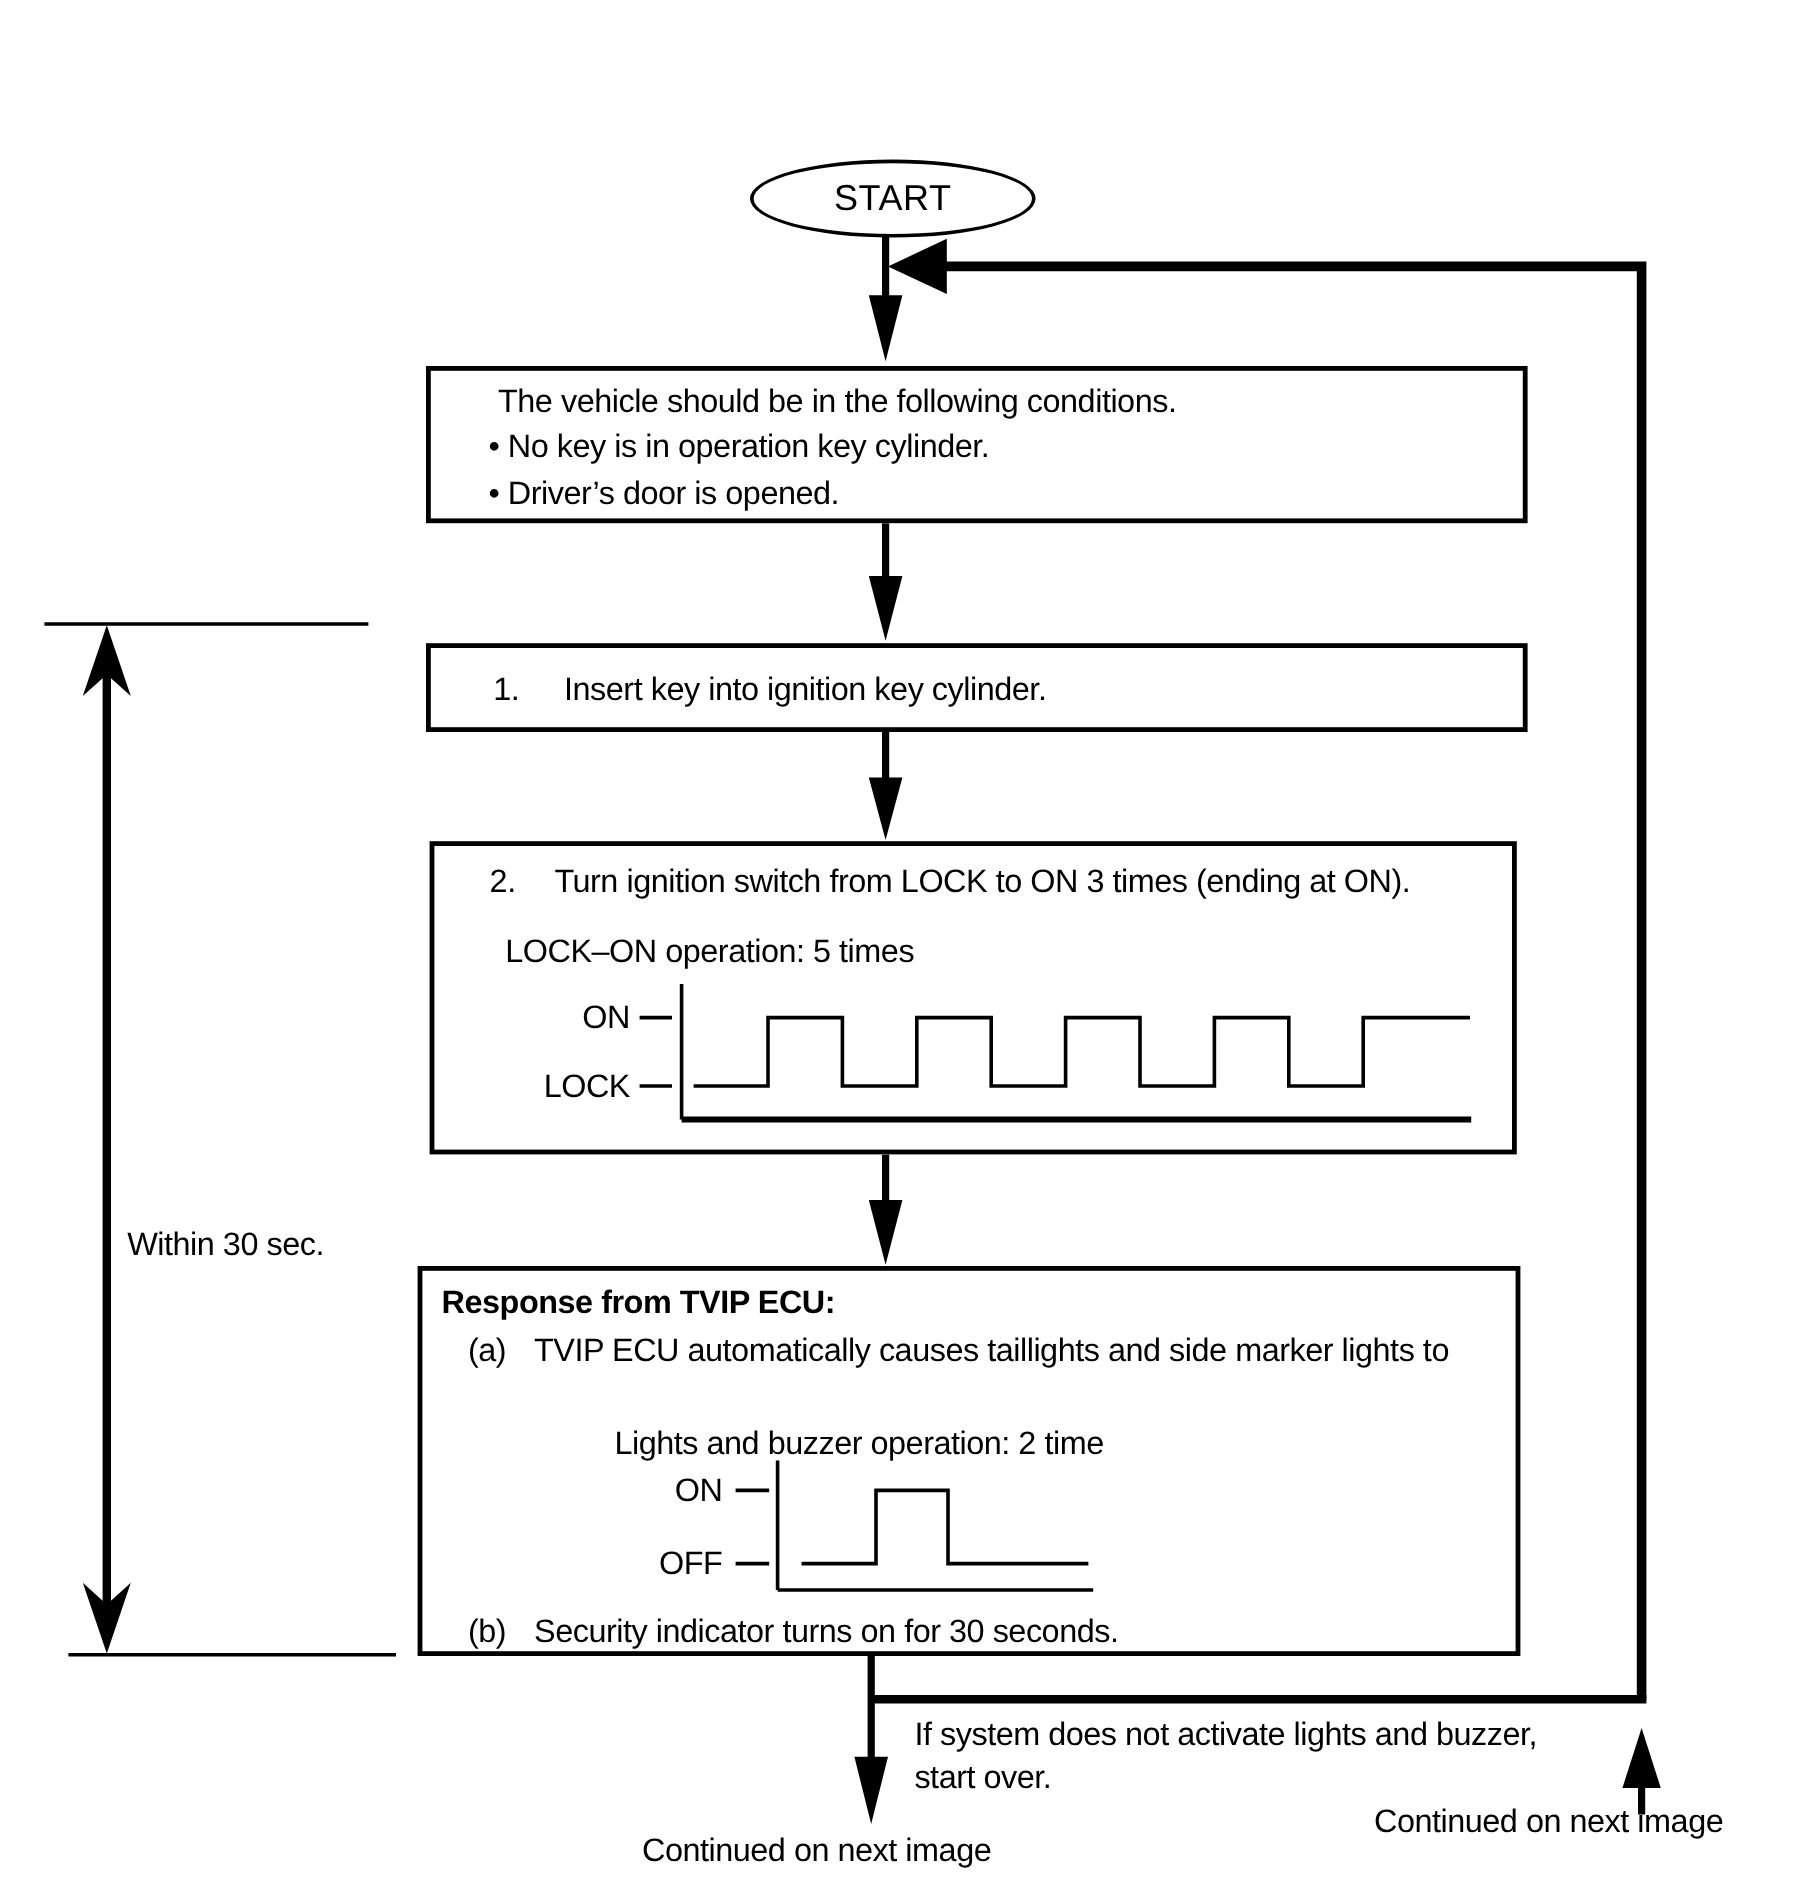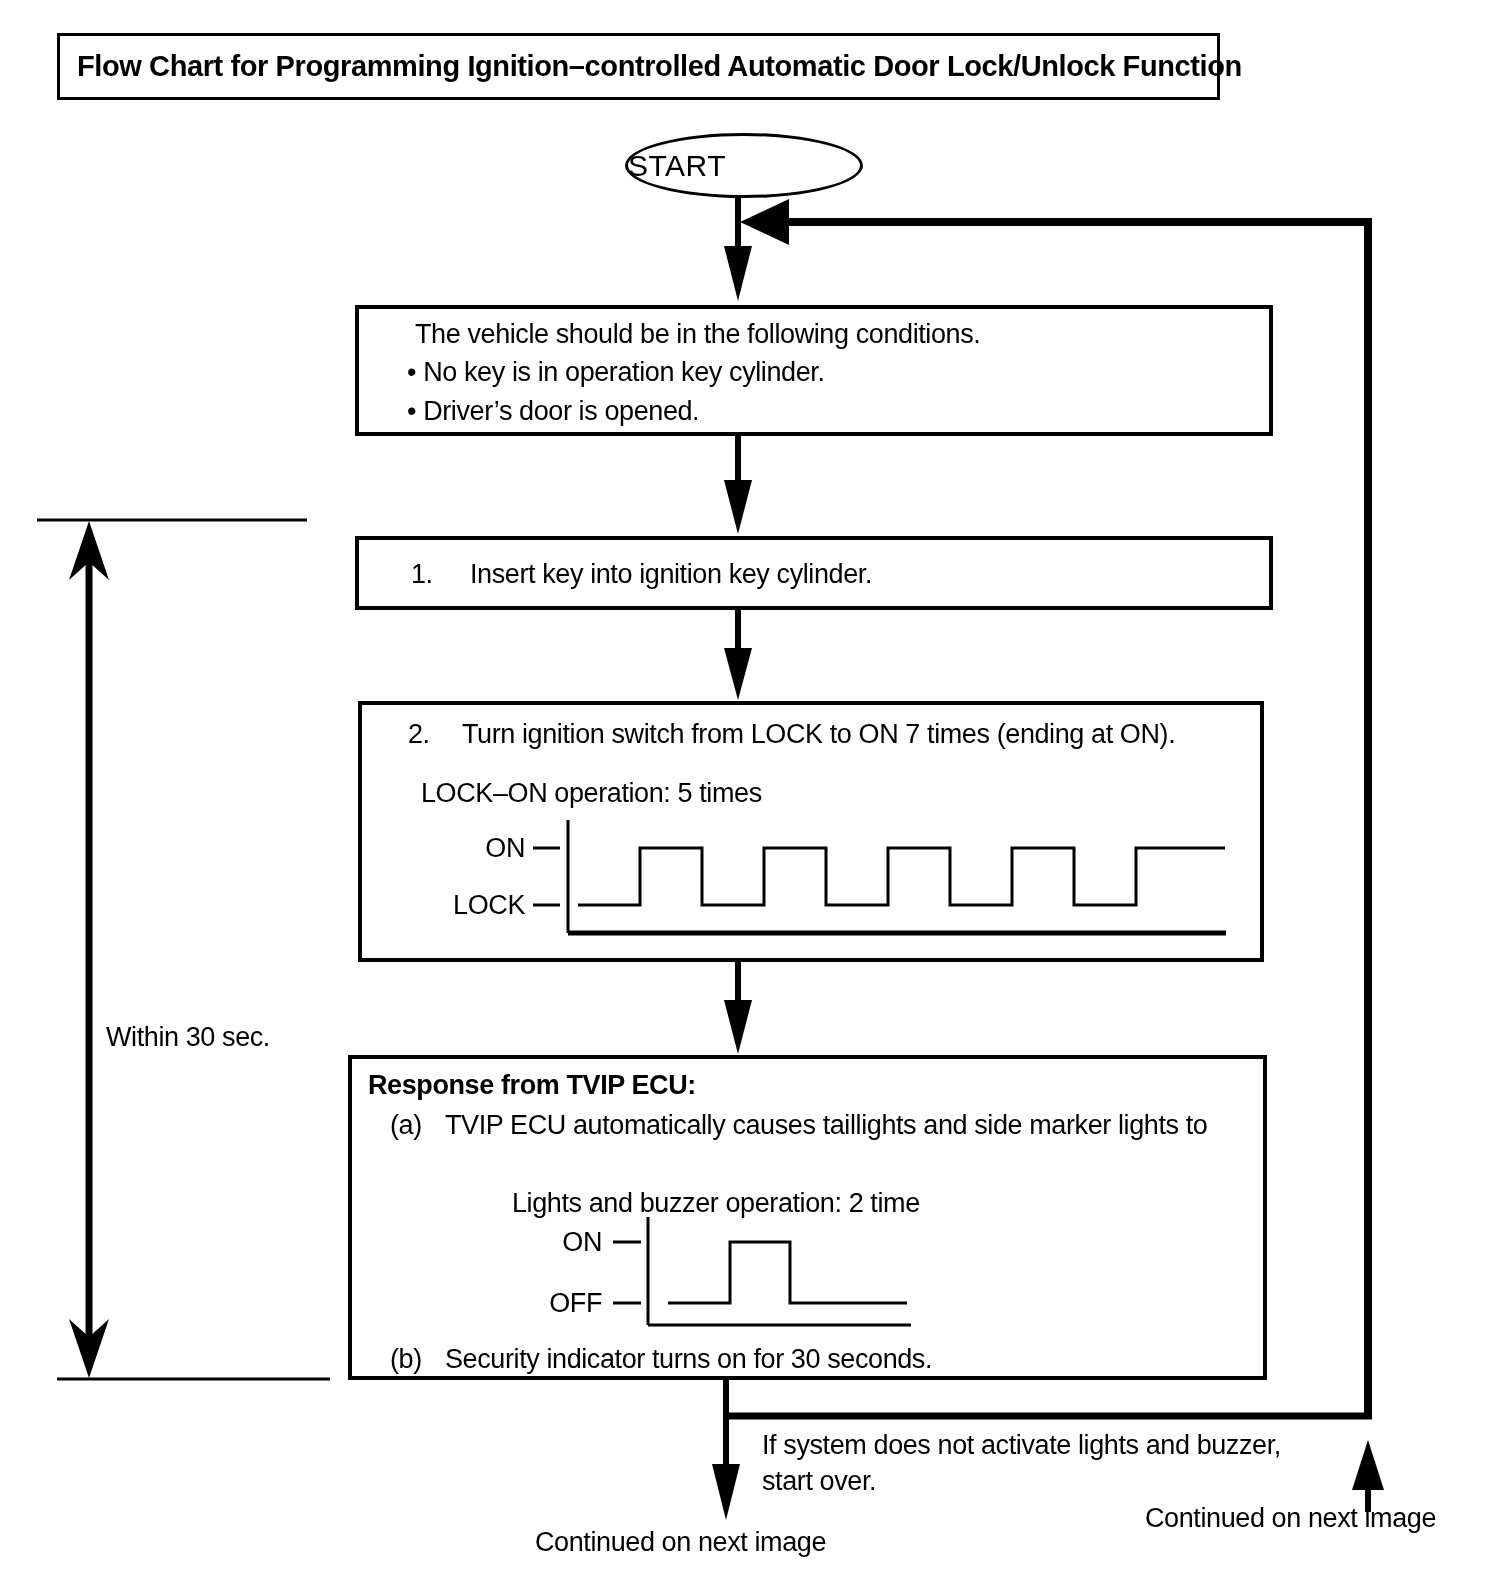--- a/index.html
+++ b/index.html
@@ -6,21 +6,21 @@
   .page{
     position:relative;width:1504px;height:1584px;background:#ffffff;color:#000;
     font-family:"Liberation Sans", sans-serif;overflow:hidden;
     letter-spacing:-0.4px;
   }
   .box{position:absolute;border:4px solid #000;background:#ffffff;box-sizing:border-box;z-index:2;}
   .titlebox{position:absolute;left:57px;top:33px;width:1163px;height:67px;border:3px solid #000;
     box-sizing:border-box;display:flex;align-items:center;padding-left:17px;z-index:2;}
   .titlebox .t{font-size:29px;font-weight:bold;white-space:nowrap;}
   .ellipse{position:absolute;left:625px;top:133px;width:238px;height:65px;border:3px solid #000;
-    border-radius:50%;box-sizing:border-box;display:flex;align-items:center;justify-content:flex-start;
+    border-radius:50%;box-sizing:border-box;display:flex;align-items:center;justify-content:center;
     background:#fff;z-index:2;font-size:30px;letter-spacing:0.5px;}
   .bold{font-weight:bold;}
   .line{position:absolute;white-space:nowrap;font-size:27px;}
   .overlay{position:absolute;left:0;top:0;z-index:1;pointer-events:none;}
   .overlay path{fill:none;stroke:#000000;}
   .overlay polygon{fill:#000000;stroke:none;}
   .wave{position:absolute;z-index:3;}
   .wave path{fill:none;stroke:#000000;}
   .wave text{font-size:27px;fill:#000000;font-family:"Liberation Sans", sans-serif;letter-spacing:-0.4px;}
 </style>
@@ -54,23 +54,20 @@
     <path d="M1368,1482 V1512" stroke-width="6"></path>
     <polygon points="1368,1440 1352,1490 1384,1490"></polygon>
 
     <path d="M89,545 V1355" stroke-width="7"></path>
     <polygon points="89,521 69,580 89,562 109,580"></polygon>
     <polygon points="89,1378 69,1319 89,1337 109,1319"></polygon>
     <path d="M37,520 H307" stroke-width="3"></path>
     <path d="M57,1379 H330" stroke-width="3"></path>
   </svg>
 
-  <div class="titlebox">
-    <span class="t">Flow Chart for Programming Ignition–controlled Automatic Door Lock/Unlock Function</span>
-  </div>
 
   <div class="ellipse">
     <span>START</span>
   </div>
 
   <div class="box" style="left:355px;top:305px;width:918px;height:131px;">
     <div class="line" style="left:56px;top:10px;">The vehicle should be in the following conditions.</div>
     <div class="line" style="left:48px;top:48px;">
       <span>•</span>
       <span>No key is in operation key cylinder.</span>
@@ -81,21 +78,21 @@
     </div>
   </div>
 
   <div class="box" style="left:355px;top:536px;width:918px;height:74px;">
     <div class="line" style="left:52px;top:19px;">1.</div>
     <div class="line" style="left:111px;top:19px;">Insert key into ignition key cylinder.</div>
   </div>
 
   <div class="box" style="left:358px;top:701px;width:906px;height:261px;">
     <div class="line" style="left:46px;top:14px;">2.</div>
-    <div class="line" style="left:100px;top:14px;">Turn ignition switch from LOCK to ON 7 times (ending at ON).</div>
+    <div class="line" style="left:100px;top:14px;">Turn ignition switch from LOCK to ON 3 times (ending at ON).</div>
     <div class="line" style="left:59px;top:73px;">LOCK–ON operation: 5 times</div>
   </div>
 
   <svg class="wave" style="left:448px;top:815px;" width="790" height="132" viewBox="0 0 790 132">
     <text x="77" y="42" text-anchor="end">ON</text>
     <text x="77" y="99" text-anchor="end">LOCK</text>
     <path d="M85,33 H112" stroke-width="3"></path>
     <path d="M85,90 H112" stroke-width="3"></path>
     <path d="M120,5 V118" stroke-width="3"></path>
     <path d="M120,118 H778" stroke-width="5"></path>

